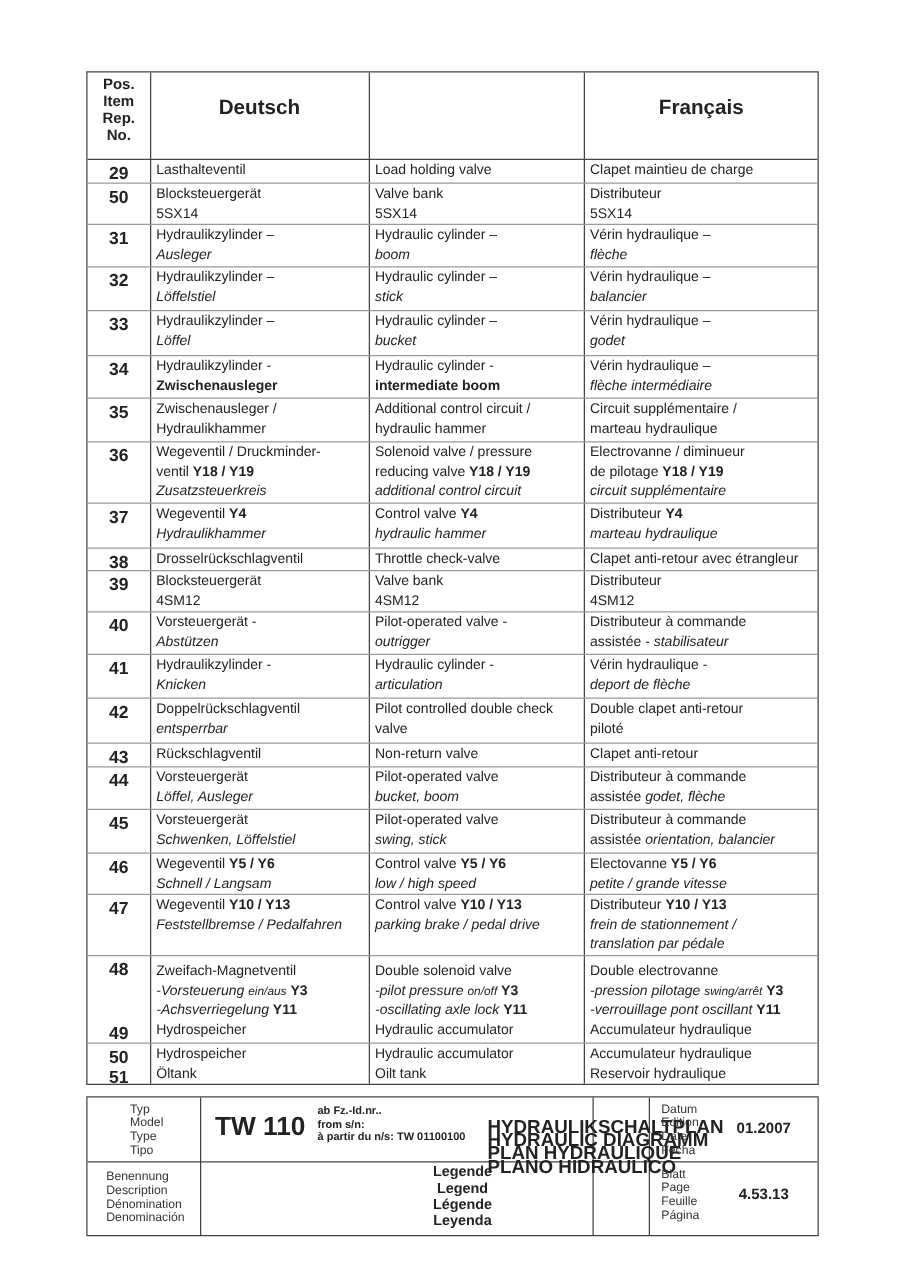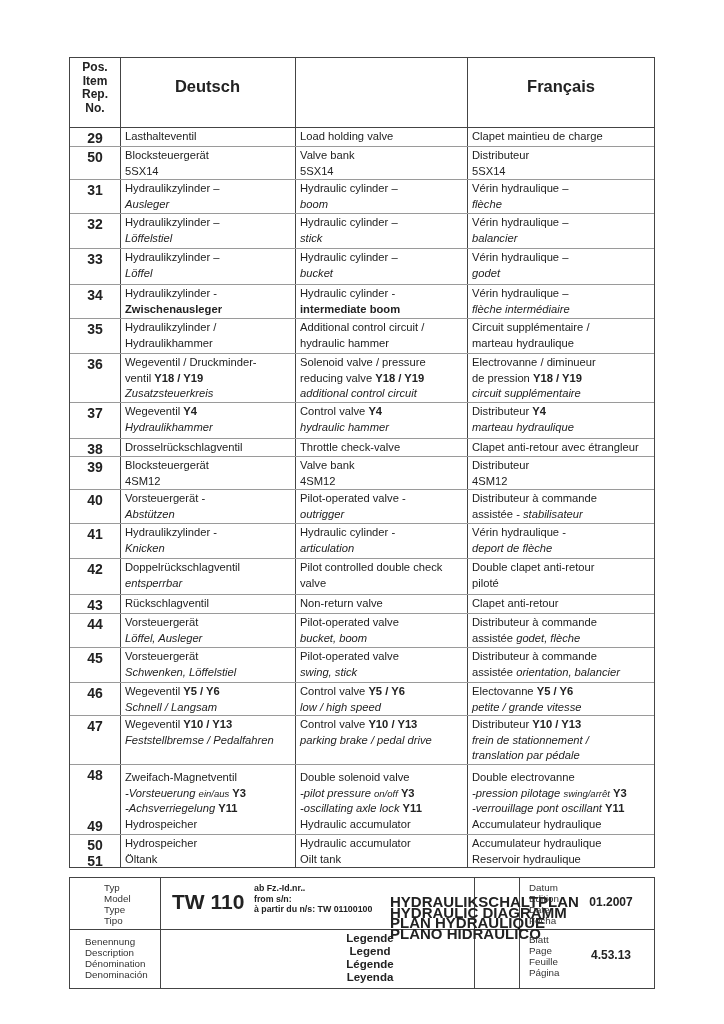--- a/index.html
+++ b/index.html
@@ -141,21 +141,21 @@
           <span class="b">intermediate boom</span>
         </div>
       <div class="cell c3">
           <span>Vérin hydraulique –</span>
           <span class="it">flèche intermédiaire</span>
         </div>
     </div>
     <div class="row" style="top:260px;height:35px">
       <div class="num">35</div>
       <div class="cell c1">
-          <span>Hydraulikzylinder /</span>
+          <span>Zwischenausleger /</span>
           <span>Hydraulikhammer</span>
         </div>
       <div class="cell c2">
           <span>Additional control circuit /</span>
           <span>hydraulic hammer</span>
         </div>
       <div class="cell c3">
           <span>Circuit supplémentaire /</span>
           <span>marteau hydraulique</span>
         </div>
@@ -167,21 +167,21 @@
           <span><i style="font-style:normal">ventil</i> <b>Y18 / Y19</b></span>
           <span class="it">Zusatzsteuerkreis</span>
         </div>
       <div class="cell c2">
           <span>Solenoid valve / pressure</span>
           <span><i style="font-style:normal">reducing valve</i> <b>Y18 / Y19</b></span>
           <span class="it">additional control circuit</span>
         </div>
       <div class="cell c3">
           <span>Electrovanne / diminueur</span>
-          <span><i style="font-style:normal">de pression</i> <b>Y18 / Y19</b></span>
+          <span><i style="font-style:normal">de pilotage</i> <b>Y18 / Y19</b></span>
           <span class="it">circuit supplémentaire</span>
         </div>
     </div>
     <div class="row" style="top:344px;height:36px">
       <div class="num">37</div>
       <div class="cell c1">
           <span><i style="font-style:normal">Wegeventil</i> <b>Y4</b></span>
           <span class="it">Hydraulikhammer</span>
         </div>
       <div class="cell c2">

